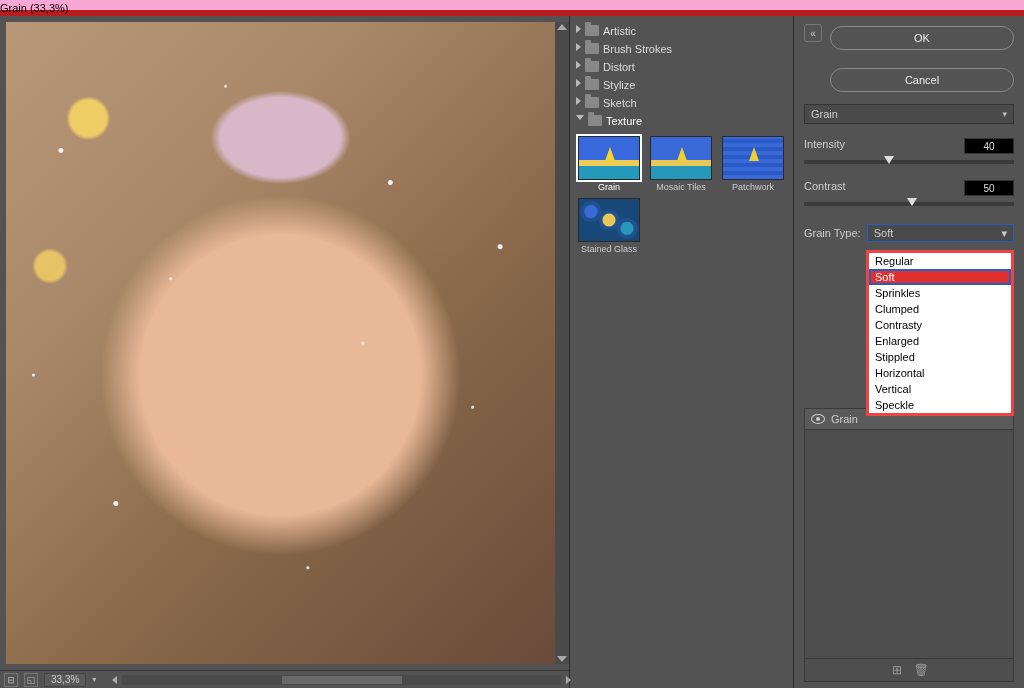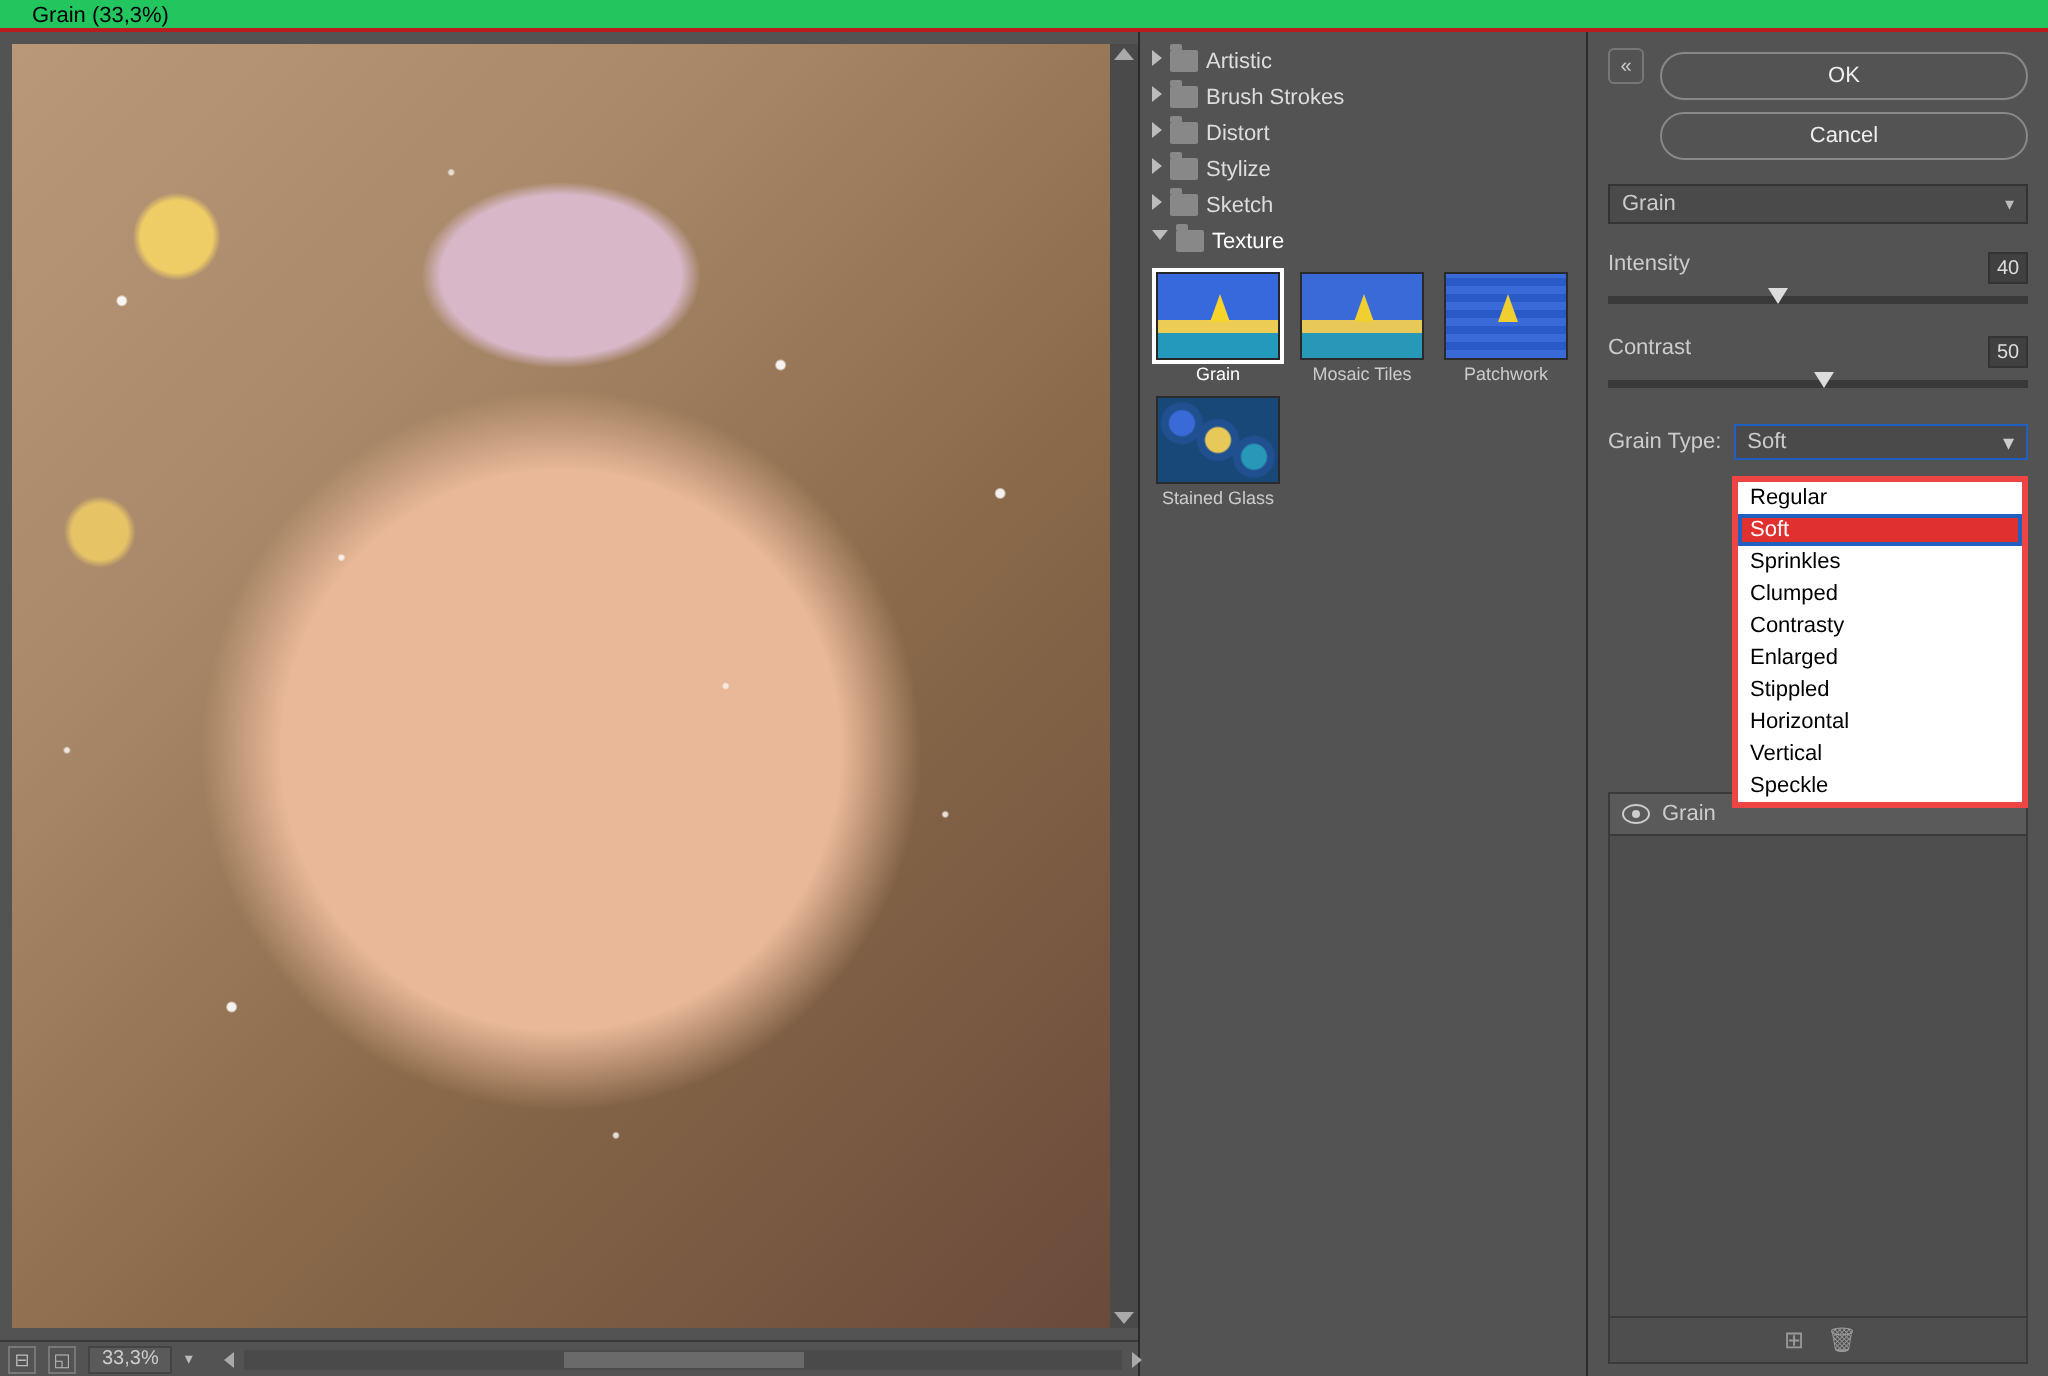--- a/index.html
+++ b/index.html
@@ -1,17 +1,17 @@
 <!DOCTYPE html>
 <html><head>
 <meta charset="utf-8">
 <style>
 *{box-sizing:border-box;margin:0;padding:0;font-family:Tahoma,Arial,sans-serif;font-size:11px;color:#ccc;user-select:none}
 body{background:#fff;width:1024px;height:688px;overflow:hidden}
-.titlebar{height:16px;background:#22c55e;color:#000;padding:0 16px;font-size:11px;line-height:16px;border-bottom:2px solid #b91c1c}
+.titlebar{height:16px;background:#f9a8d4;color:#000;padding:0 0;font-size:11px;line-height:16px;border-bottom:6px solid #b91c1c}
 .titlebar span{color:#000}
 .workspace{display:flex;height:672px;background:#535353}
 .preview-pane{flex:0 0 570px;display:flex;flex-direction:column;border-right:1px solid #2a2a2a}
 .preview-body{flex:1;display:flex}
 .preview-img{flex:1;margin:6px 0 6px 6px;position:relative;background:linear-gradient(135deg,#b89878 0%,#a88868 30%,#8a6a4a 60%,#6a4a3a 100%);overflow:hidden}
 .preview-img::before{content:"";position:absolute;inset:0;background:
  radial-gradient(circle at 15% 15%,rgba(255,220,100,.8) 0 18px,transparent 22px),
  radial-gradient(circle at 8% 38%,rgba(255,220,100,.7) 0 14px,transparent 18px),
  radial-gradient(circle at 50% 55%,#e8b898 0 140px,transparent 180px),
  radial-gradient(ellipse 90px 60px at 50% 18%,#d8b8c8 0 60px,transparent 70px)}
@@ -57,26 +57,26 @@
 .t-craq .thumb-img{filter:contrast(1.1) saturate(.9)}
 .t-grain .thumb-img{filter:contrast(1.05)}
 .t-mosaic .thumb-img{filter:blur(.3px)}
 .t-patch .thumb-img{background:repeating-linear-gradient(0deg,#3a6ad8 0 4px,#2a5ac8 4px 8px),repeating-linear-gradient(90deg,rgba(0,0,0,.1) 0 4px,transparent 4px 8px)}
 .t-glass .thumb-img{background:radial-gradient(circle at 20% 30%,#3a6ad8 0 6px,#205090 7px 10px,transparent 11px),radial-gradient(circle at 50% 50%,#e8c858 0 6px,#205090 7px 10px,transparent 11px),radial-gradient(circle at 80% 70%,#2898b8 0 6px,#205090 7px 10px,transparent 11px),#184878}
 .t-glass .thumb-img::after{display:none}
 .t-text .thumb-img{filter:contrast(.95)}
 
 .settings-pane{flex:1;background:#535353;padding:6px 10px;display:flex;flex-direction:column;gap:8px}
 .collapse-btn{width:18px;height:18px;border:1px solid #777;border-radius:3px;display:flex;align-items:center;justify-content:center;color:#ccc;font-size:10px;align-self:flex-start;margin-top:2px}
-.topbtns{display:flex;flex-direction:column;gap:6px;margin-top:-24px;margin-left:26px}
+.topbtns{display:flex;flex-direction:column;gap:18px;margin-top:-24px;margin-left:26px}
 .pillbtn{height:24px;border:1px solid #888;border-radius:12px;background:#535353;color:#eee;display:flex;align-items:center;justify-content:center;cursor:default}
 .filter-sel{height:20px;background:#4a4a4a;border:1px solid #333;display:flex;align-items:center;padding:0 6px;justify-content:space-between;margin-top:4px}
 .filter-sel .chev{font-size:9px;color:#bbb}
 .param{display:flex;justify-content:space-between;margin-top:6px}
-.param input{width:20px;height:16px;background:#404040;border:1px solid #333;color:#ddd;text-align:center;font-size:10px}
+.param input{width:50px;height:16px;background:#000000;border:1px solid #333;color:#ddd;text-align:center;font-size:10px}
 .slider{height:4px;background:#3a3a3a;position:relative;margin:6px 0 2px 0}
 .slider .knob{position:absolute;top:-4px;width:0;height:0;border-left:5px solid transparent;border-right:5px solid transparent;border-top:8px solid #ddd}
 .grain-type-row{display:flex;align-items:center;gap:6px;margin-top:8px}
 .gt-select{flex:1;height:18px;background:#4a4a4a;border:1px solid #2060c0;display:flex;align-items:center;justify-content:space-between;padding:0 6px}
 .gt-dropdown{position:relative;margin-top:0}
 .gt-list{position:absolute;left:62px;right:0;top:0;background:#fff;border:3px solid #ef4444;z-index:10}
 .gt-item{padding:2px 6px;color:#000;font-size:11px;cursor:default}
 .gt-item.sel{background:#e03030;color:#fff;outline:2px solid #2060c0;outline-offset:-2px}
 
 .layers-box{margin-top:150px;border:1px solid #3a3a3a;background:#4e4e4e;flex:1;display:flex;flex-direction:column}

